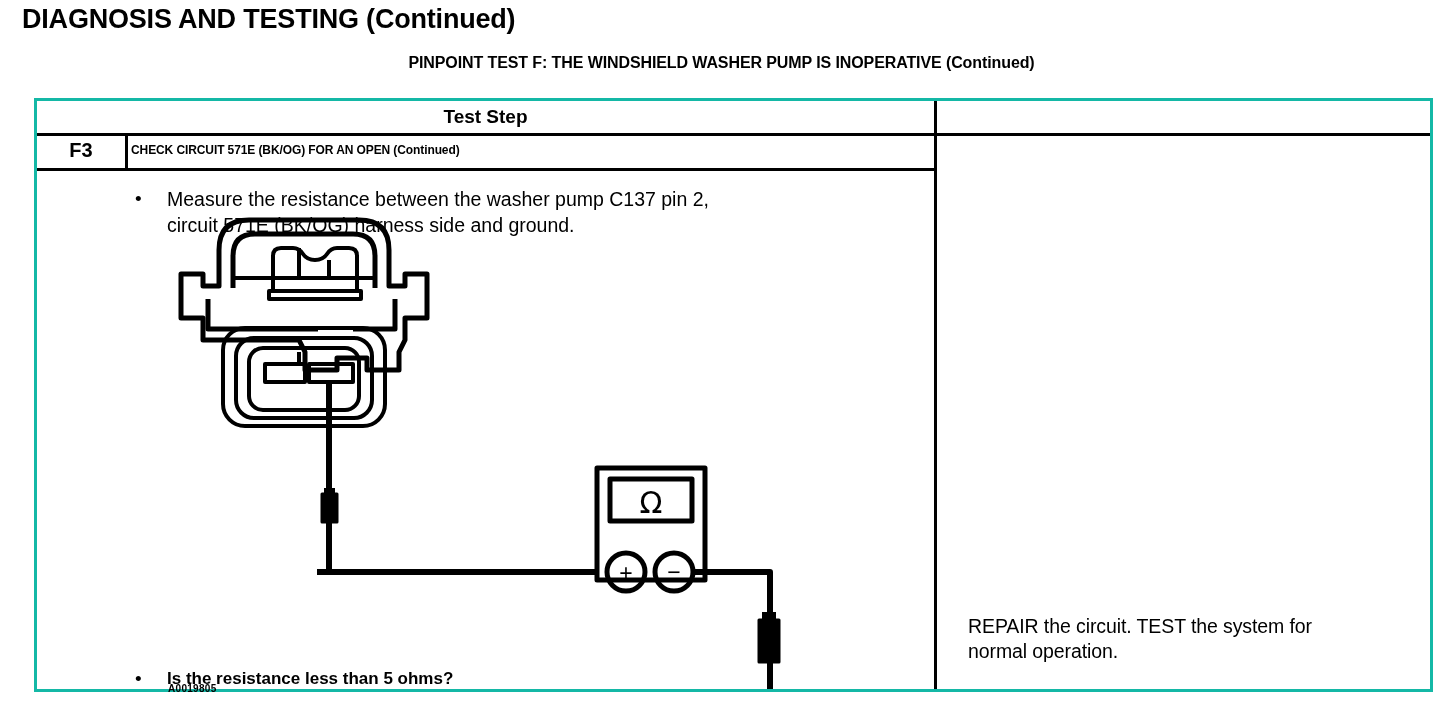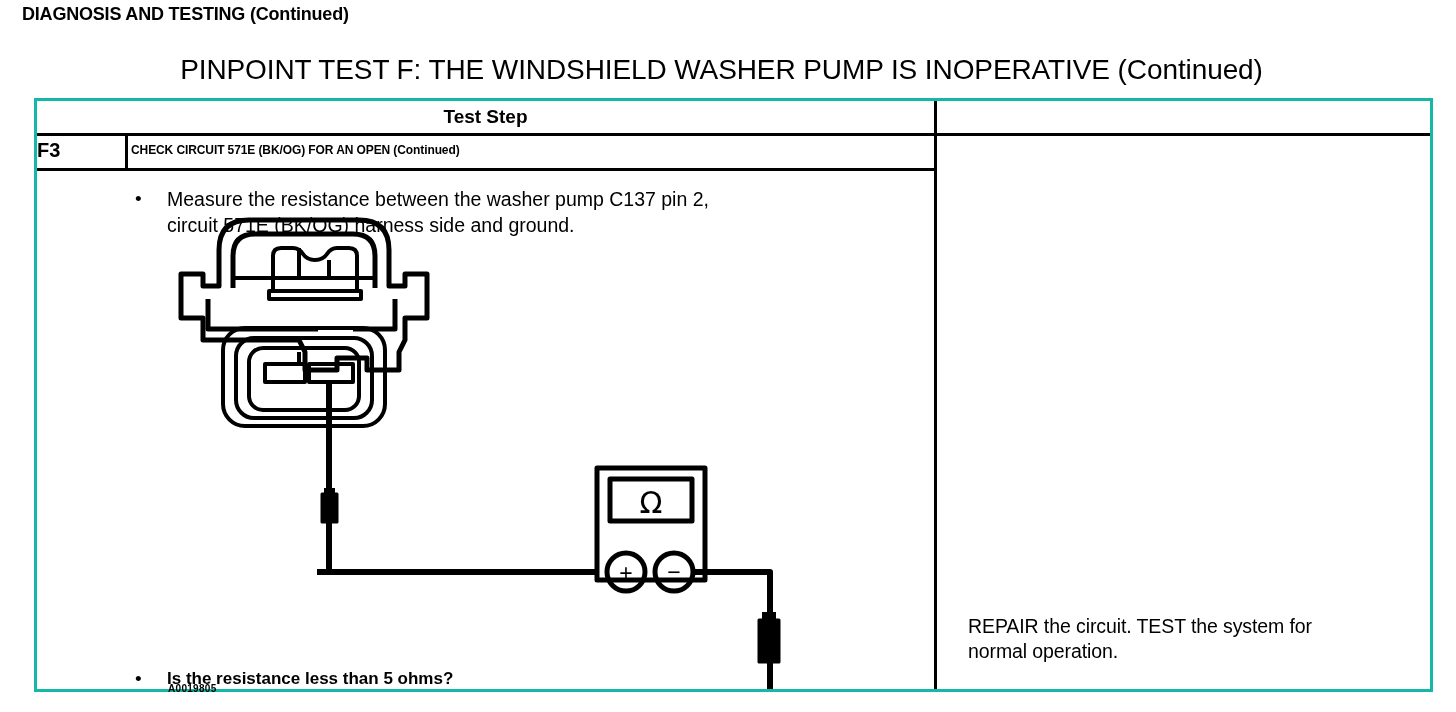--- a/index.html
+++ b/index.html
@@ -14,33 +14,33 @@
     font-family: "Liberation Sans", sans-serif;
     color: #000000;
     overflow: hidden;
   }
 
   
   #page-title {
     position: absolute;
     left: 22px;
     top: 4px;
-    font-size: 18px;
+    font-size: 27px;
     font-weight: bold;
     letter-spacing: -0.2px;
     white-space: nowrap;
   }
   #pinpoint-subtitle {
     position: absolute;
     left: 0;
     top: 54px;
     width: 1443px;
     text-align: center;
-    font-size: 28px;
-    font-weight: normal;
+    font-size: 16px;
+    font-weight: bold;
     letter-spacing: -0.1px;
     white-space: nowrap;
   }
 
   
   #diag-table {
     position: absolute;
     left: 34px;
     top: 98px;
     width: 1399px;
@@ -95,20 +95,21 @@
     width: 897px;
     height: 35px;
   }
   #step-id {
     position: absolute;
     left: 0;
     top: 0;
     width: 88px;
     height: 35px;
     line-height: 35px;
+    text-align: center;
     font-size: 20px;
     font-weight: bold;
   }
   #step-title {
     position: absolute;
     left: 94px;
     top: 0;
     height: 41px;
     line-height: 35px;
     font-size: 12px;

